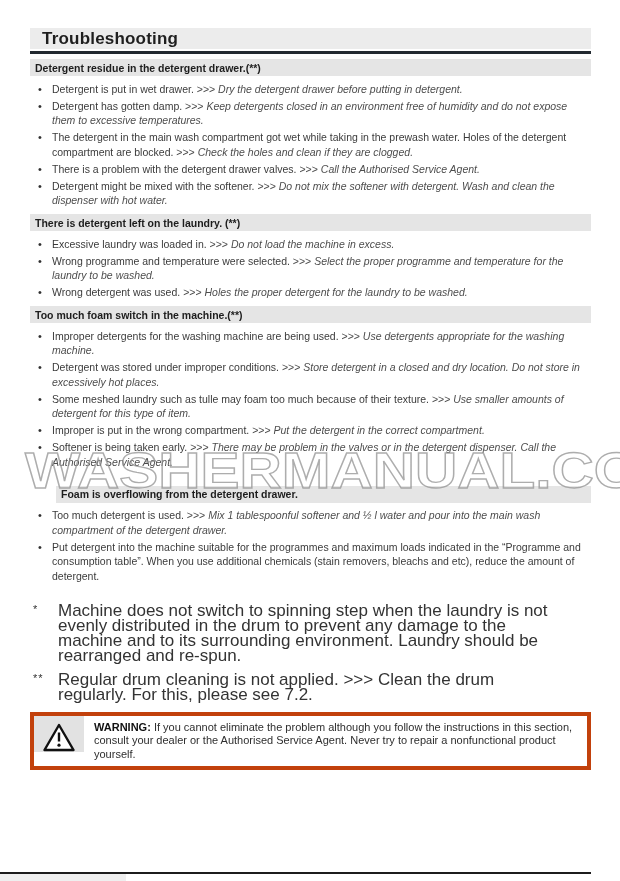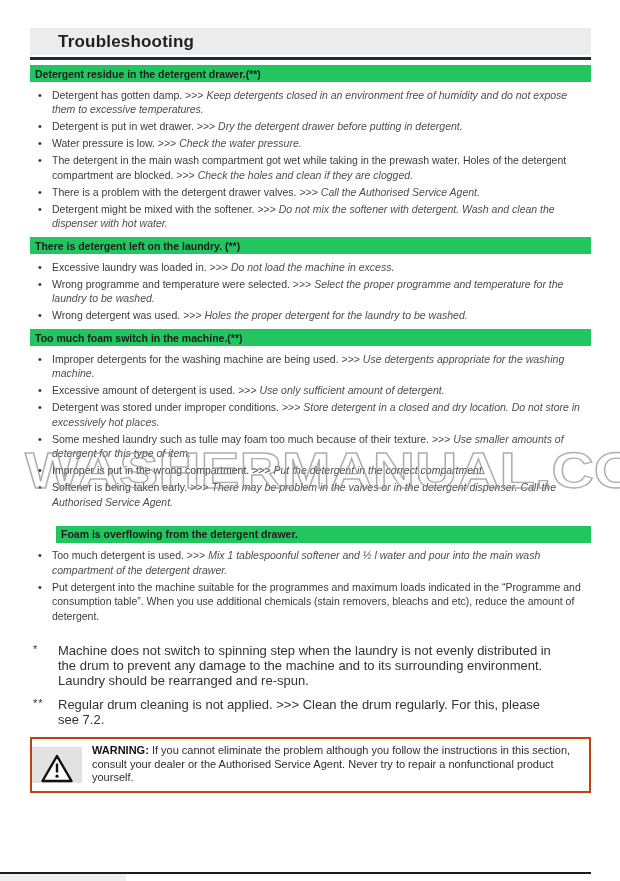--- a/index.html
+++ b/index.html
@@ -10,36 +10,36 @@
     position: relative;
     overflow: hidden;
     color: #3b3b3b;
   }
   .page { position: relative; width: 620px; height: 881px; }
 
   .content-col { margin: 28px 29px 0 30px; }
 
   .title-bar {
     background: #ececec;
-    height: 27px;
+    height: 21px;
     display: flex;
     align-items: center;
-    padding-left: 28px;
+    padding-left: 12px;
   }
   .title-bar h1 {
     font-size: 17px;
     font-weight: bold;
     color: #1f1f1f;
     letter-spacing: 0.2px;
   }
   .title-rule { height: 3px; background: #232a31; margin-top: 2px; }
 
   .sections { margin-top: 5px; }
   .section-header {
-    background: #22c55e;
+    background: #e5e5e5;
     font-size: 10.5px;
     font-weight: bold;
     color: #1d1d1d;
     padding: 2.5px 5px;
     margin-top: 3px;
   }
   .section-header.gap-lg { margin-top: 13px; margin-left: 26px; }
   .section-header.gap-md { margin-top: 6px; }
 
   ul.item-list { list-style: none; padding: 3px 2px 1px 8px; }
@@ -65,31 +65,31 @@
   .footnote-row { display: flex; margin-bottom: 9px; }
   .footnote-mark {
     width: 28px;
     flex: 0 0 28px;
     font-size: 11px;
     color: #333;
     padding-left: 3px;
     letter-spacing: 1px;
   }
   .footnote-text {
-    font-size: 13px;
+    font-size: 17px;
     line-height: 15px;
     color: #333;
     max-width: 505px;
   }
 
   .warning-box {
     margin-top: 10px;
-    border: 2px solid #c2410c;
+    border: 4px solid #c2410c;
     display: flex;
-    align-items: center;
+    align-items: flex-start;
     min-height: 56px;
     width: 100%;
   }
   .warning-icon-cell {
     flex: 0 0 50px;
     background: #e2e2e2;
     display: flex;
     align-items: flex-start;
     justify-content: center;
     padding-top: 7px;
@@ -142,37 +142,35 @@
   <div class="content-col">
 
     <div class="title-bar">
       <h1>Troubleshooting</h1>
     </div>
     <div class="title-rule"></div>
 
     <div class="sections" id="sections-root">
         <div class="section-header">Detergent residue in the detergent drawer.(**)</div>
         <ul class="item-list">
+          <li class="trouble-item"><span class="cond">Detergent is put in wet drawer.</span> <span class="sep">&gt;&gt;&gt;</span> <span class="sol">Dry the detergent drawer before putting in detergent.</span></li>
           <li class="trouble-item"><span class="cond">Detergent has gotten damp.</span> <span class="sep">&gt;&gt;&gt;</span> <span class="sol">Keep detergents closed in an environment free of humidity and do not expose them to excessive temperatures.</span></li>
-          <li class="trouble-item"><span class="cond">Detergent is put in wet drawer.</span> <span class="sep">&gt;&gt;&gt;</span> <span class="sol">Dry the detergent drawer before putting in detergent.</span></li>
-          <li class="trouble-item"><span class="cond">Water pressure is low.</span> <span class="sep">&gt;&gt;&gt;</span> <span class="sol">Check the water pressure.</span></li>
           <li class="trouble-item"><span class="cond">The detergent in the main wash compartment got wet while taking in the prewash water. Holes of the detergent compartment are blocked.</span> <span class="sep">&gt;&gt;&gt;</span> <span class="sol">Check the holes and clean if they are clogged.</span></li>
           <li class="trouble-item"><span class="cond">There is a problem with the detergent drawer valves.</span> <span class="sep">&gt;&gt;&gt;</span> <span class="sol">Call the Authorised Service Agent.</span></li>
           <li class="trouble-item"><span class="cond">Detergent might be mixed with the softener.</span> <span class="sep">&gt;&gt;&gt;</span> <span class="sol">Do not mix the softener with detergent. Wash and clean the dispenser with hot water.</span></li>
         </ul>
         <div class="section-header">There is detergent left on the laundry. (**)</div>
         <ul class="item-list">
           <li class="trouble-item"><span class="cond">Excessive laundry was loaded in.</span> <span class="sep">&gt;&gt;&gt;</span> <span class="sol">Do not load the machine in excess.</span></li>
           <li class="trouble-item"><span class="cond">Wrong programme and temperature were selected.</span> <span class="sep">&gt;&gt;&gt;</span> <span class="sol">Select the proper programme and temperature for the laundry to be washed.</span></li>
           <li class="trouble-item"><span class="cond">Wrong detergent was used.</span> <span class="sep">&gt;&gt;&gt;</span> <span class="sol">Holes the proper detergent for the laundry to be washed.</span></li>
         </ul>
         <div class="section-header">Too much foam switch in the machine.(**)</div>
         <ul class="item-list">
           <li class="trouble-item"><span class="cond">Improper detergents for the washing machine are being used.</span> <span class="sep">&gt;&gt;&gt;</span> <span class="sol">Use detergents appropriate for the washing machine.</span></li>
-          <li class="trouble-item"><span class="cond">Excessive amount of detergent is used.</span> <span class="sep">&gt;&gt;&gt;</span> <span class="sol">Use only sufficient amount of detergent.</span></li>
           <li class="trouble-item"><span class="cond">Detergent was stored under improper conditions.</span> <span class="sep">&gt;&gt;&gt;</span> <span class="sol">Store detergent in a closed and dry location. Do not store in excessively hot places.</span></li>
           <li class="trouble-item"><span class="cond">Some meshed laundry such as tulle may foam too much because of their texture.</span> <span class="sep">&gt;&gt;&gt;</span> <span class="sol">Use smaller amounts of detergent for this type of item.</span></li>
           <li class="trouble-item"><span class="cond">Improper is put in the wrong compartment.</span> <span class="sep">&gt;&gt;&gt;</span> <span class="sol">Put the detergent in the correct compartment.</span></li>
           <li class="trouble-item"><span class="cond">Softener is being taken early.</span> <span class="sep">&gt;&gt;&gt;</span> <span class="sol">There may be problem in the valves or in the detergent dispenser. Call the Authorised Service Agent.</span></li>
         </ul>
         <div class="section-header gap-lg">Foam is overflowing from the detergent drawer.</div>
         <ul class="item-list">
           <li class="trouble-item"><span class="cond">Too much detergent is used.</span> <span class="sep">&gt;&gt;&gt;</span> <span class="sol">Mix 1 tablespoonful softener and ½ l water and pour into the main wash compartment of the detergent drawer.</span></li>
           <li class="trouble-item"><span class="cond">Put detergent into the machine suitable for the programmes and maximum loads indicated in the “Programme and consumption table”. When you use additional chemicals (stain removers, bleachs and etc), reduce the amount of detergent.</span></li>
         </ul>

